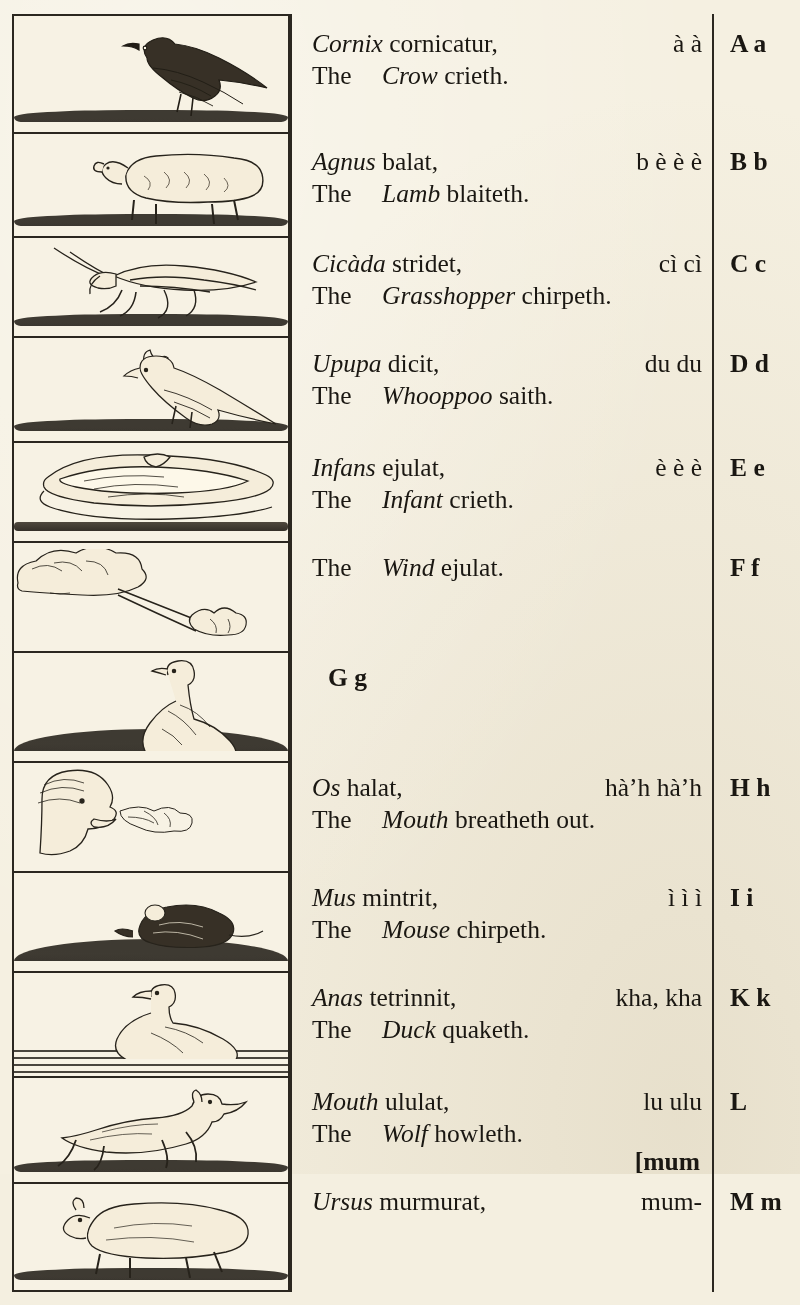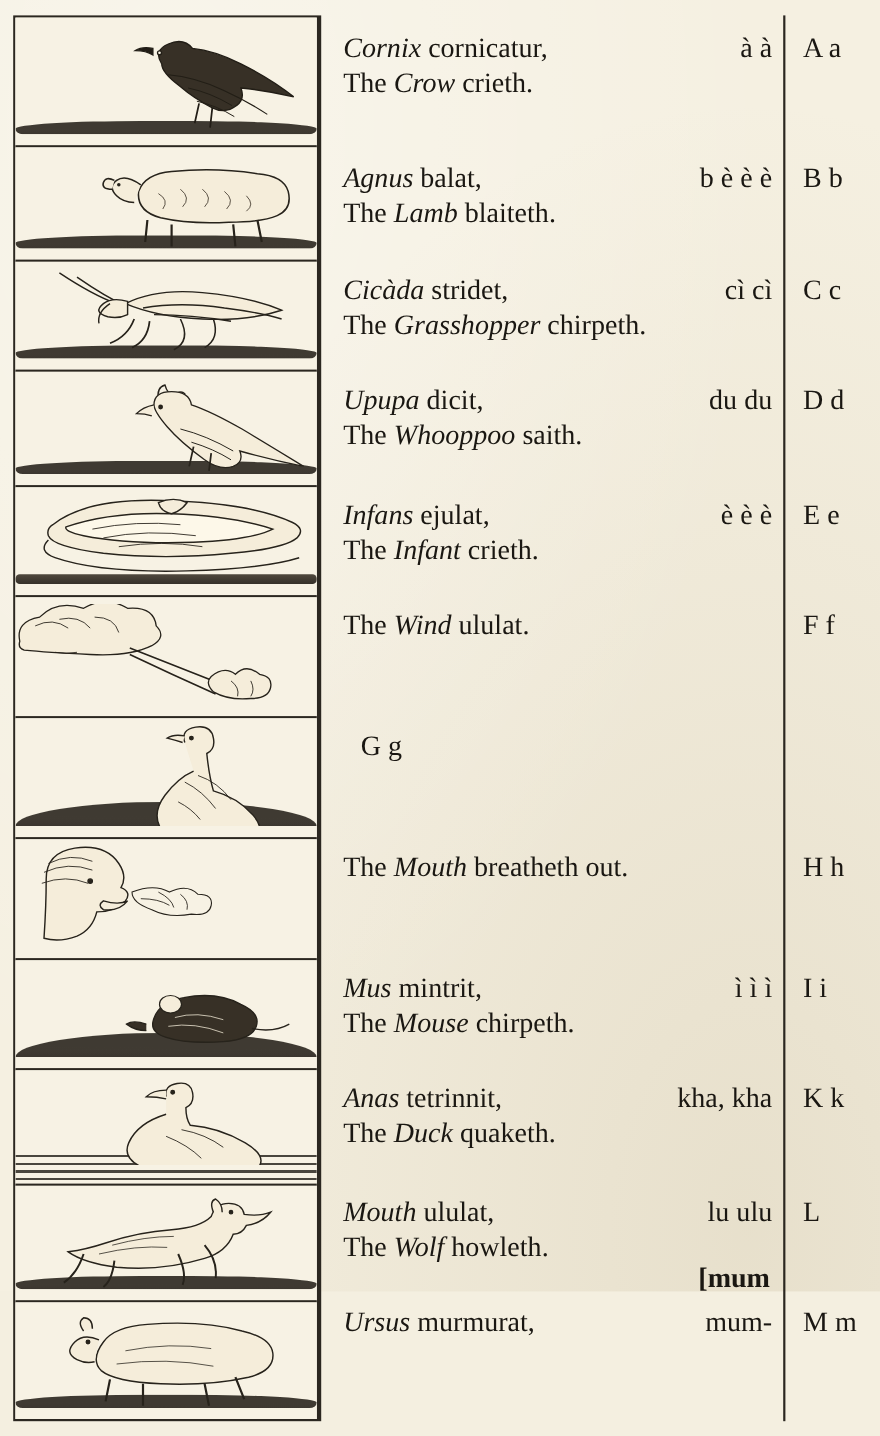--- a/index.html
+++ b/index.html
@@ -137,30 +137,31 @@
     line-height: 1.26;
     white-space: nowrap;
   }
   .lat {
     font-style: italic;
   }
   .sound {
     padding-left: 18px;
     font-style: normal;
   }
-  .eng-it { font-style: italic; }
+  .eng-it { font-style: italic; margin-left: 24px; }
 
   .letters {
     width: 74px;
     text-align: left;
     padding-left: 16px;
     font-size: 25.5px;
     line-height: 1.26;
     box-sizing: border-box;
     white-space: nowrap;
+    font-weight: bold;
   }
 
   .catchword {
     font-size: 25.5px;
     line-height: 1.26;
     text-align: right;
     padding-right: 88px;
     font-weight: bold;
   }
 </style>
@@ -396,31 +397,35 @@
             <span><span class="lat">Infans</span><span> ejulat,</span></span>
             <span class="sound">è è è</span>
           </div>
           <div class="line2"><span>The </span><span class="eng-it">Infant</span><span> crieth.</span></div>
         </div>
         <div class="letters">E e</div>
       </div>
 
       <div class="entry" style="height:110px; padding-top:12px">
         <div class="lines">
-          <div class="line2"><span>The </span><span class="eng-it">Wind</span><span> ululat.</span></div>
+          <div class="line2"><span>The </span><span class="eng-it">Wind</span><span> ejulat.</span></div>
         </div>
         <div class="letters">F f</div>
       </div>
 
       <div class="entry" style="height:110px; padding-top:12px">
         <div class="letters">G g</div>
       </div>
 
       <div class="entry" style="height:110px; padding-top:12px">
         <div class="lines">
+          <div class="line1">
+            <span><span class="lat">Os</span><span> halat,</span></span>
+            <span class="sound">hà’h hà’h</span>
+          </div>
           <div class="line2"><span>The </span><span class="eng-it">Mouth</span><span> breatheth out.</span></div>
         </div>
         <div class="letters">H h</div>
       </div>
 
       <div class="entry" style="height:100px; padding-top:12px">
         <div class="lines">
           <div class="line1">
             <span><span class="lat">Mus</span><span> mintrit,</span></span>
             <span class="sound">ì ì ì</span>

